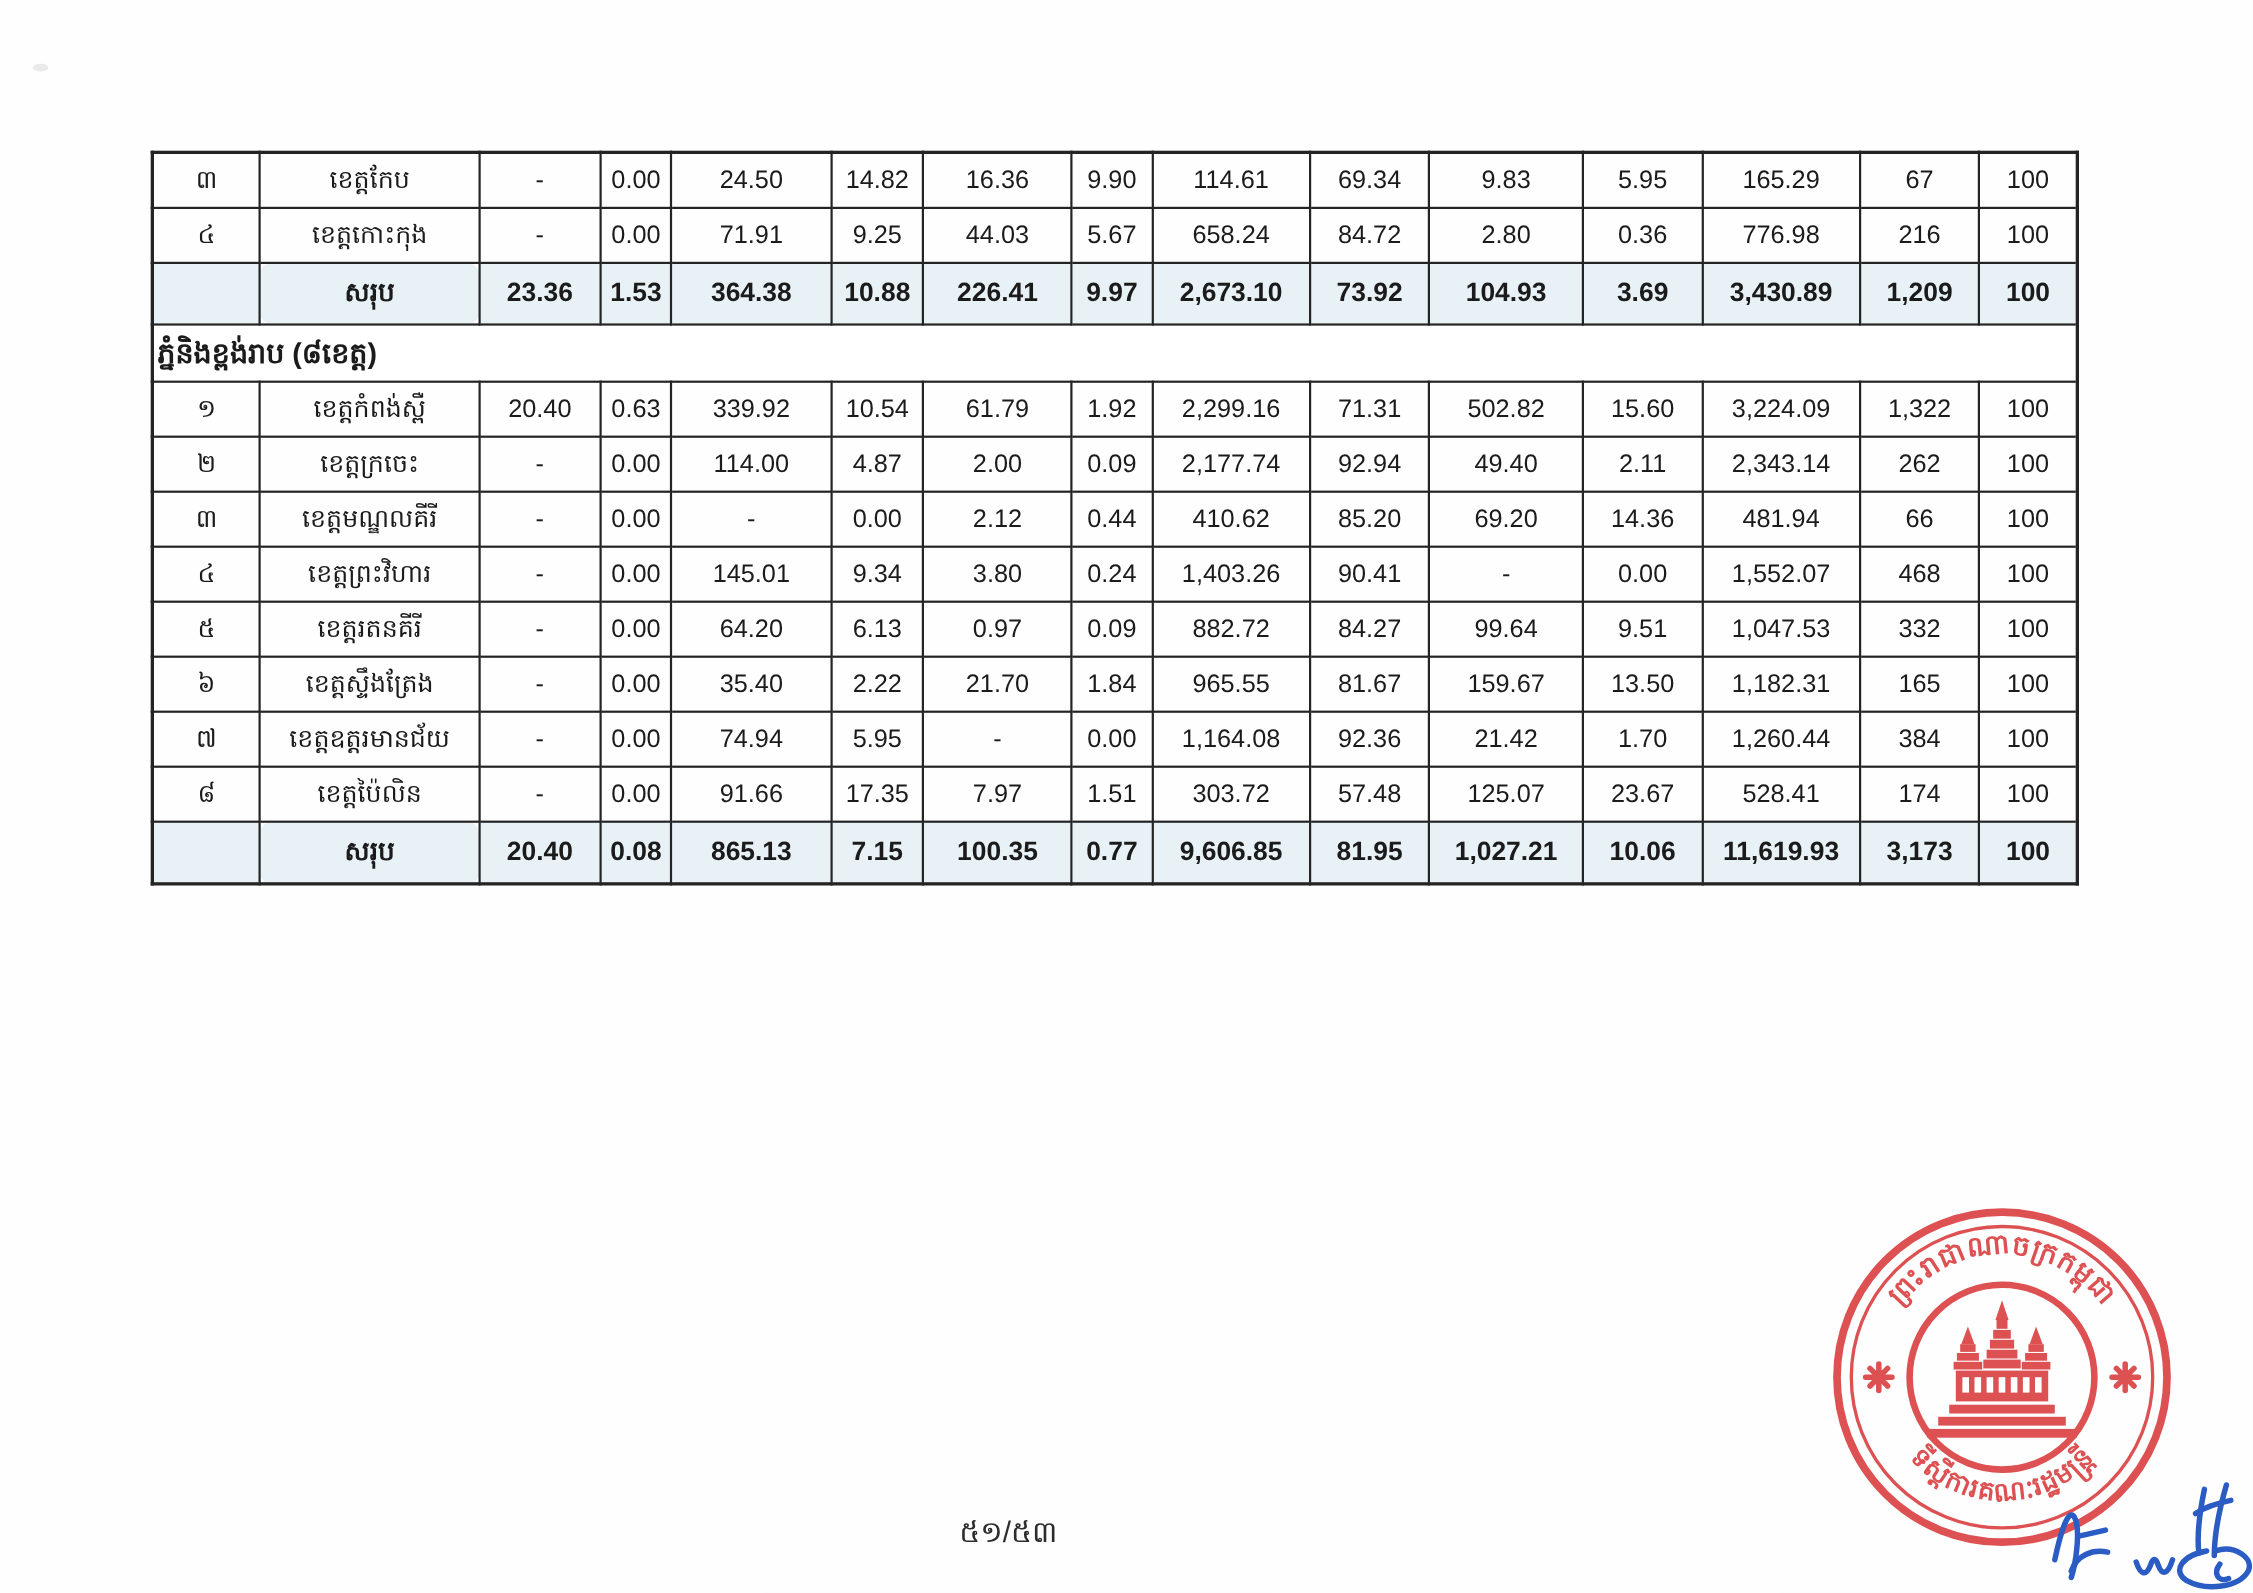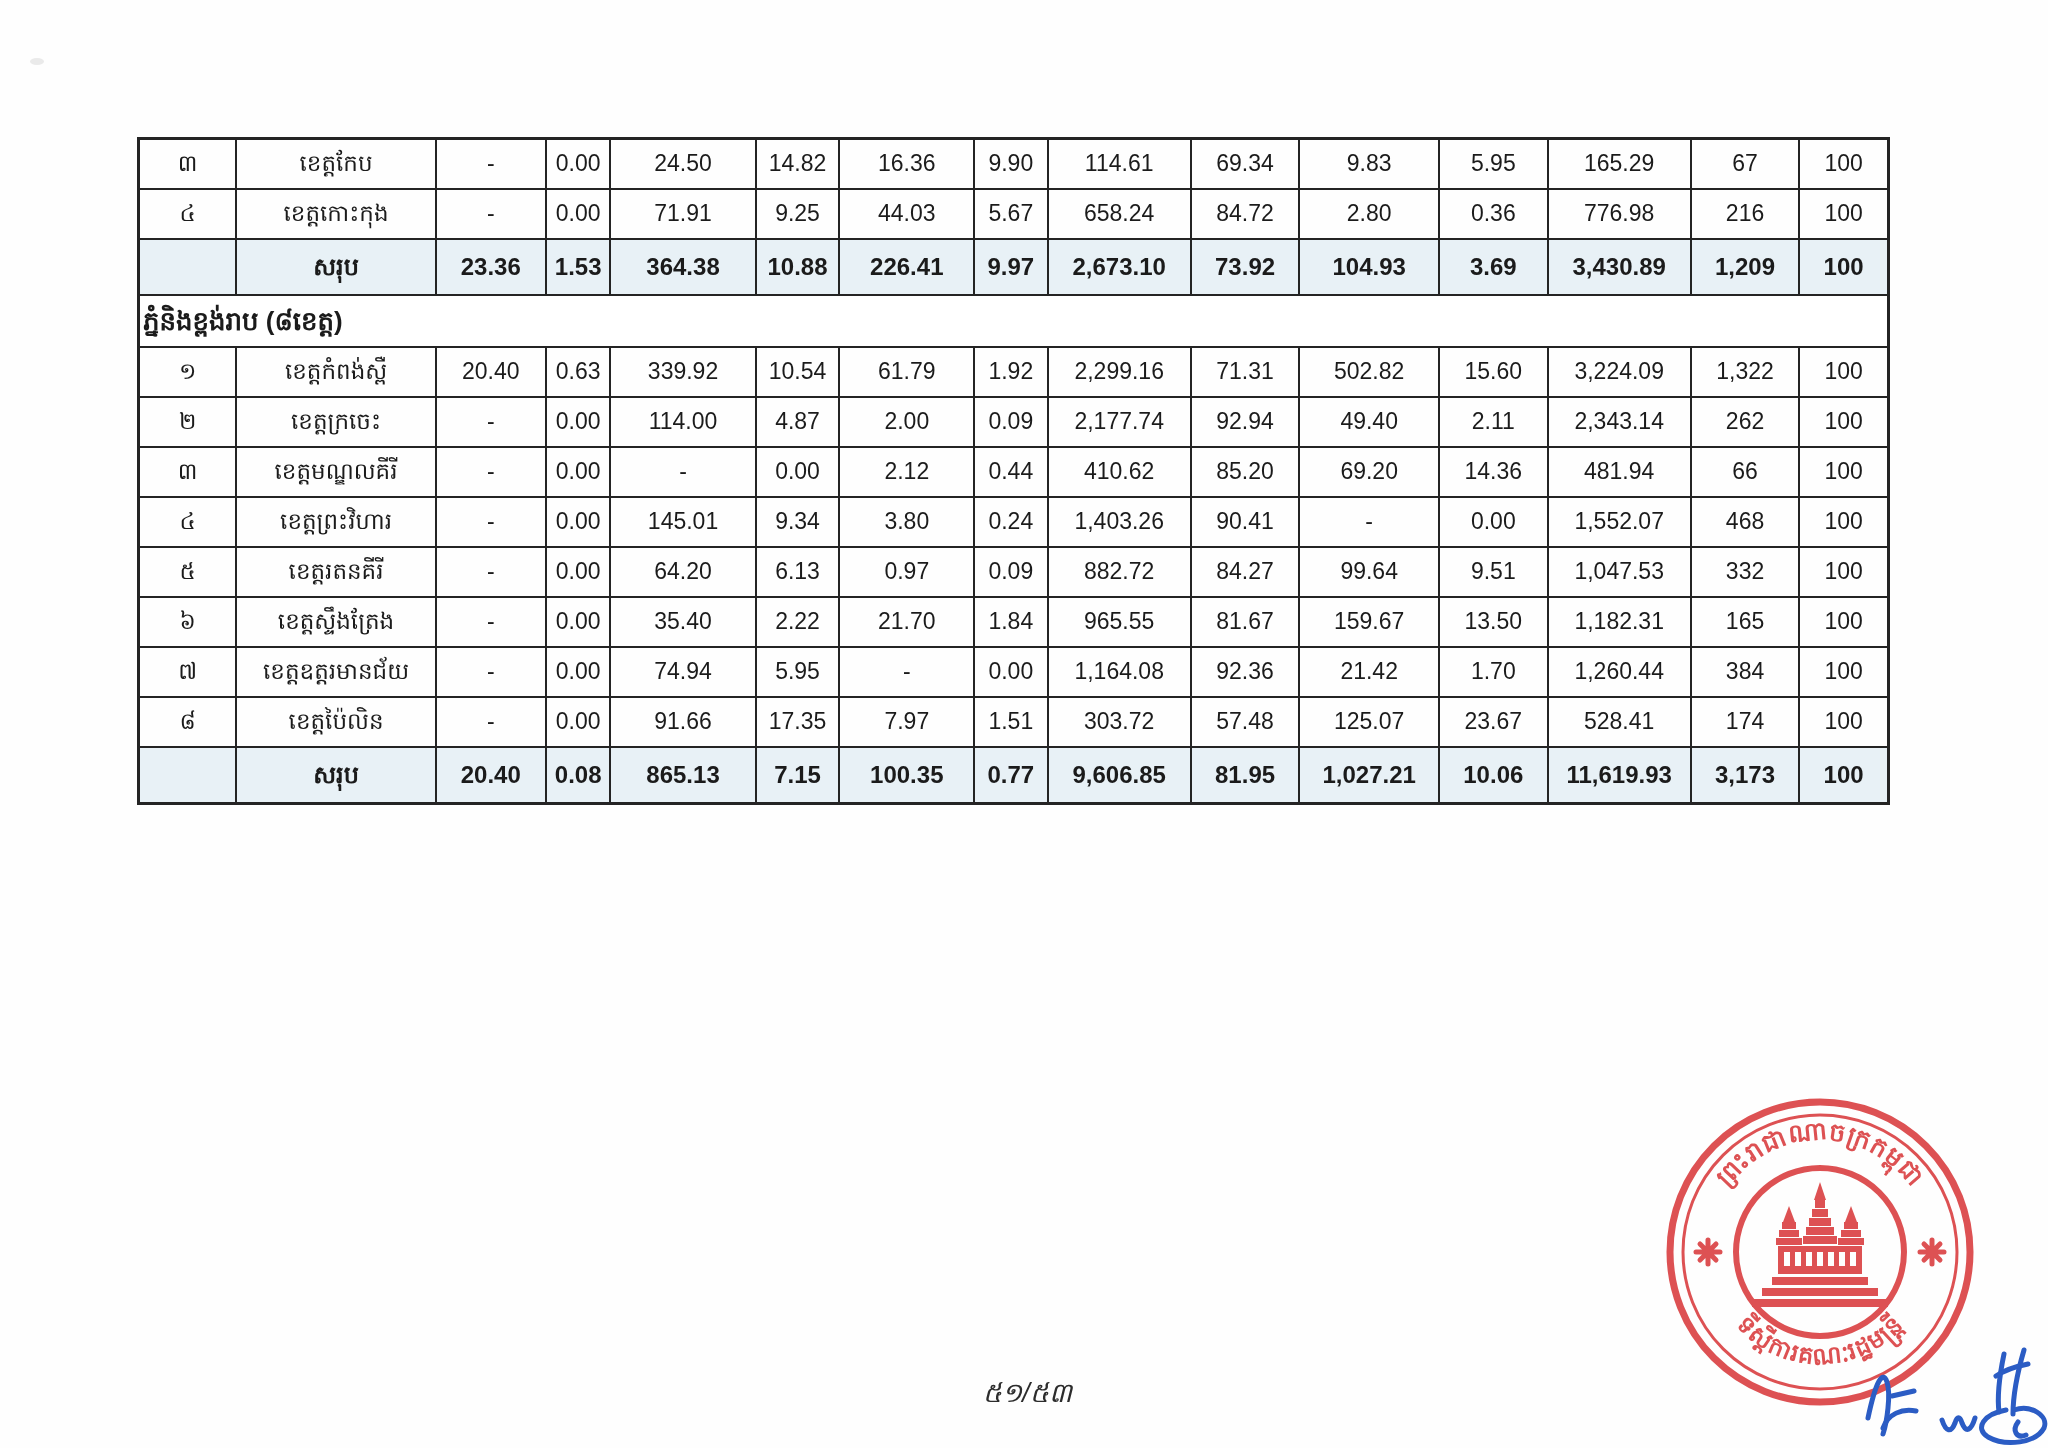--- a/index.html
+++ b/index.html
@@ -18,36 +18,36 @@
     border:3px solid #242424;
   }
   table.main td{
     border:2px solid #242424;
     text-align:center;vertical-align:middle;
     font-size:23px;line-height:1.1;
     padding:2px 3px;height:44px;
     color:#1b1b1b;
     overflow:hidden;white-space:nowrap;
   }
-  td.name-cell{font-size:23px;}
+  td.name-cell{font-size:23px;border-radius:12px;}
   tr.total-row td{
     background:#e8f1f6;font-weight:bold;height:50px;font-size:24px;margin-left:23px;
   }
   tr.section-row td{
     text-align:left;font-weight:bold;font-size:26px;
     height:46px;background:#fff;
   }
   .footnote{
     position:absolute;left:140px;top:778px;
     font-size:29px;color:#242424;letter-spacing:.5px;
     white-space:nowrap;
   }
   .page-number{
     position:absolute;left:872px;top:1376px;width:200px;
-    text-align:right;font-size:27px;color:#2c2c2c;font-style:italic;
+    text-align:left;font-size:27px;color:#2c2c2c;
   }
   .stamp{
     position:absolute;left:1654px;top:1086px;width:332px;height:332px;
     opacity:.88;
   }
   .signature{
     position:absolute;left:1856px;top:1336px;width:192px;height:112px;
   }
 </style>
 </head>

